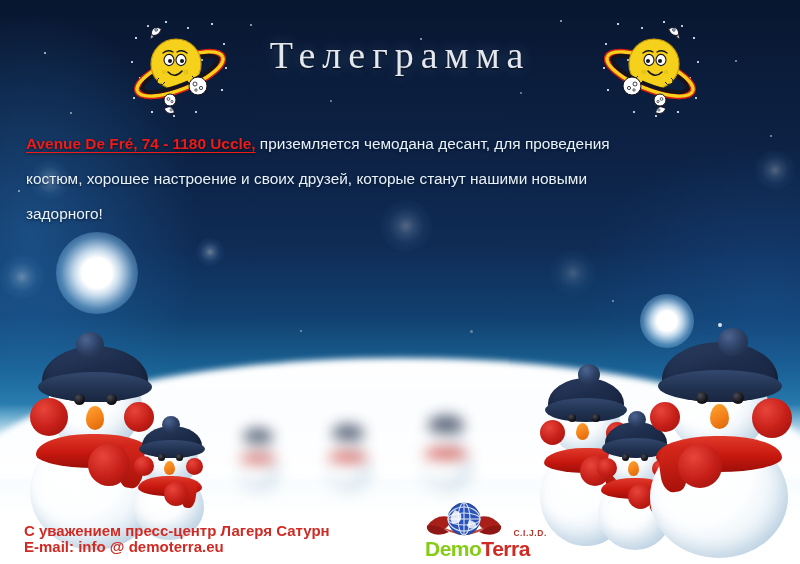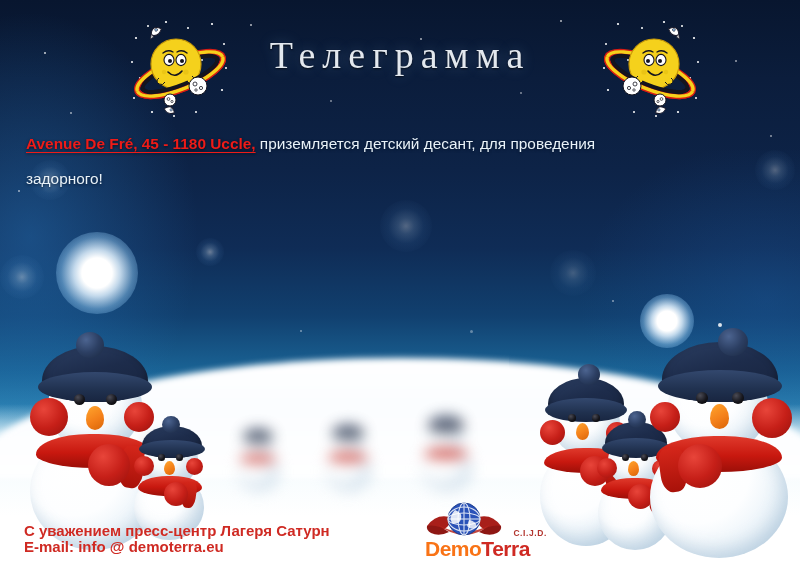--- a/index.html
+++ b/index.html
@@ -165,21 +165,21 @@
   .logo-cijd{
     position:absolute;right:-2px;top:22px;
     font-size:8.5px;font-weight:bold;color:#b2352e;
     letter-spacing:.6px;
   }
   .logo-word{
     position:absolute;left:0;bottom:-1px;
     font-family:"Liberation Sans", sans-serif;
     font-size:21px;font-weight:bold;letter-spacing:-.5px;
   }
-  .logo-word .demo{color:#f97316;}
+  .logo-word .demo{color:#84cc16;}
   .logo-word .terra{color:#cf2a23;}
 </style>
 </head>
 <body>
 
 <div id="poster">
 
   <div class="sky"></div>
   <div class="sky-left-wash"></div>
   <div class="sky-right-wash"></div>
@@ -353,22 +353,23 @@
         <circle cx="-1.5" cy="-1" r="1.4" fill="none" stroke="#14141e" stroke-width=".7"></circle>
         <circle cx="2" cy="1.5" r="1.1" fill="none" stroke="#14141e" stroke-width=".7"></circle>
       </g>
     </svg>
   </div>
 
   <div class="title">Телеграмма</div>
 
   <div class="body-text">
     <p>
-      <span class="red-u">Avenue De Fré, 45 - 1180 Uccle,</span><span> приземляется  детский десант, для проведения</span>
+      <span class="red-u">Avenue De Fré, 74 - 1180 Uccle,</span><span> приземляется  чемодана десант, для проведения</span>
     </p>
+    <p>костюм, хорошее настроение и своих друзей, которые станут   нашими новыми</p>
     <p class="last">задорного!</p>
   </div>
 
   <div class="ground"></div>
   <div class="ground-crest"></div>
 
   <div class="snowman blurry2" style="left:232px;top:430px;width:54px;height:62px;">
     <div class="sm-body" style="left:4px;top:22px;width:44px;height:40px;"></div>
     <div class="sm-head" style="left:12px;top:4px;width:28px;height:28px;"></div>
     <div class="sm-hat" style="left:11px;top:-2px;width:30px;height:15px;"></div>

